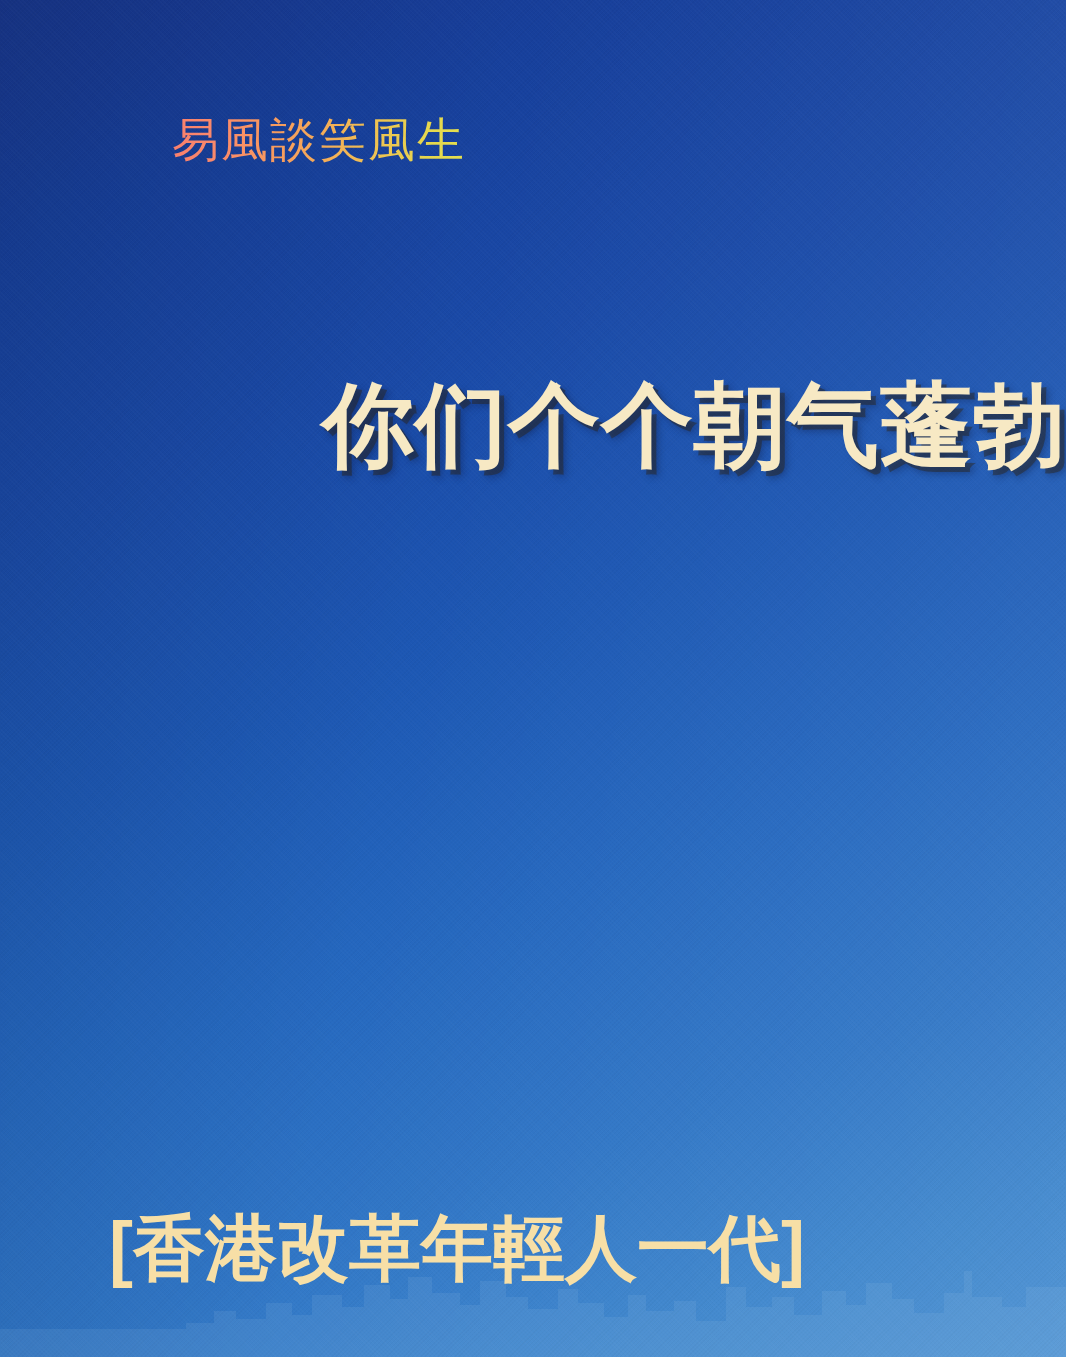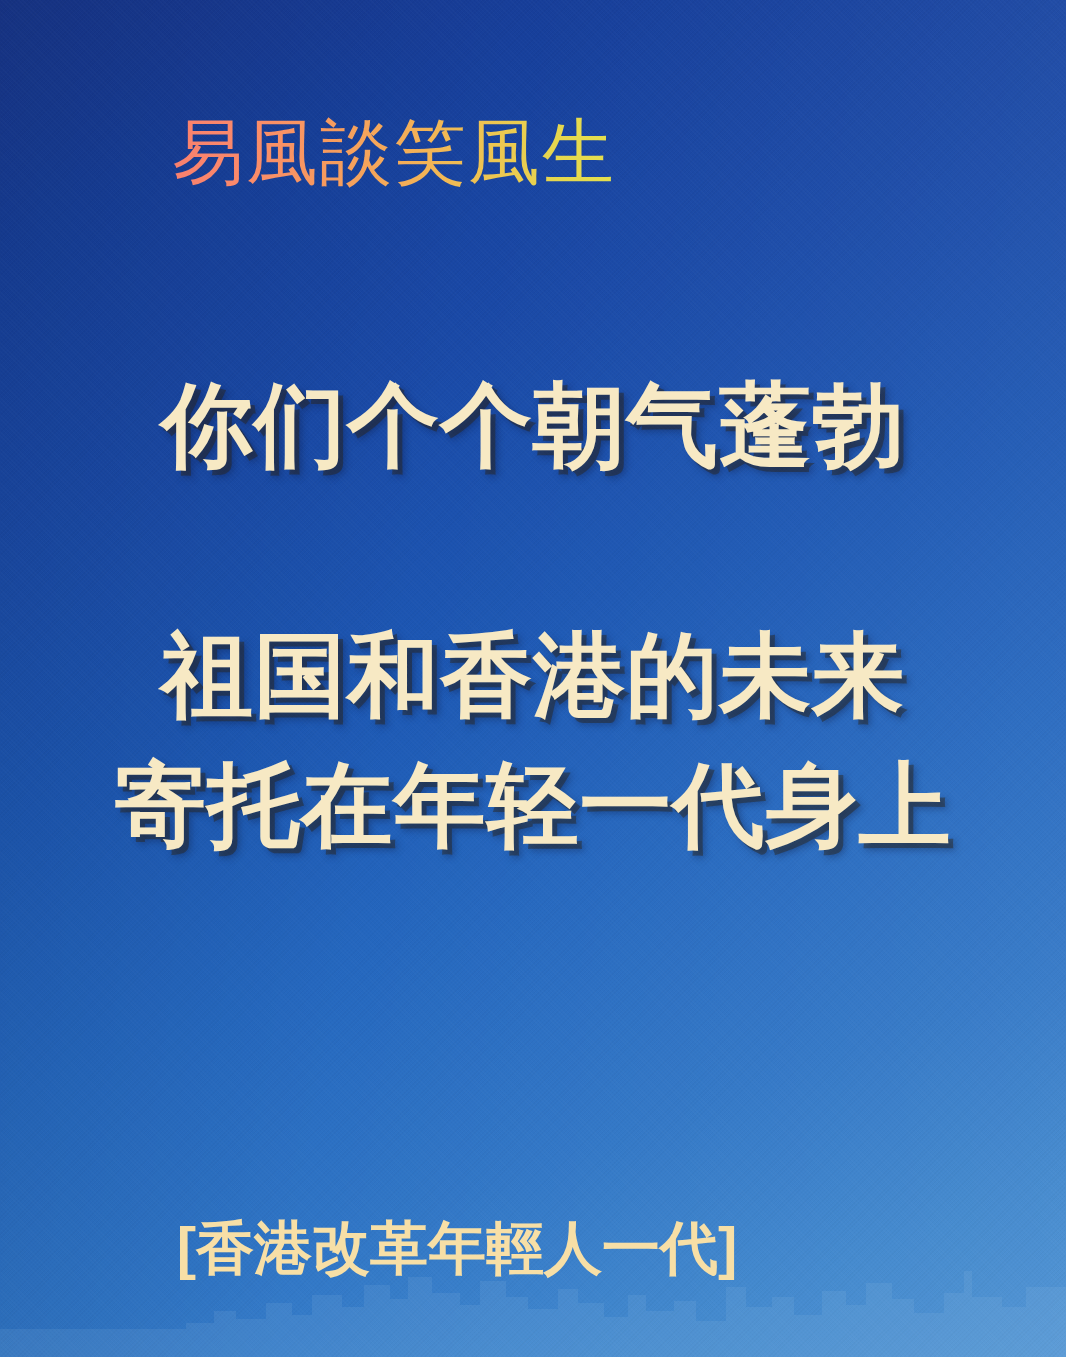--- a/index.html
+++ b/index.html
@@ -66,21 +66,21 @@
     height: 120px;
     opacity: 0.20;
     pointer-events: none;
   }
 
   
   .watermark {
     position: absolute;
     left: 172px;
     top: 116px;
-    font-size: 72px;
+    font-size: 47px;
     line-height: 1;
     letter-spacing: 2px;
     font-weight: 400;
     white-space: nowrap;
     background-image: linear-gradient(90deg,
       #f9806e 0%,
       #fa8a6b 16%,
       #f79a5f 34%,
       #f4ad58 52%,
       #eec352 70%,
@@ -91,21 +91,21 @@
     color: transparent;
     -webkit-text-fill-color: transparent;
   }
 
   
   .quote-block {
     position: absolute;
     left: 0;
     top: 360px;
     width: 1066px;
-    text-align: center;
+    text-align: right;
   }
   .para { margin: 0; }
   .para-gap { height: 120px; }
 
   .quote-line {
     font-size: 92px;
     line-height: 130px;
     font-weight: 700;
     letter-spacing: 1px;
     color: #f7e9c4;
@@ -115,21 +115,21 @@
       7px 7px 7px rgba(12, 24, 60, 0.35);
   }
 
   
   .tagline {
     position: absolute;
     left: 0;
     top: 1196px;
     width: 914px;
     text-align: center;
-    font-size: 58px;
+    font-size: 72px;
     line-height: 104px;
     font-weight: 700;
     letter-spacing: 0px;
     color: #f7dfa6;
     white-space: nowrap;
   }
 </style>
 </head>
 <body>
 
@@ -183,22 +183,18 @@
   <div class="watermark">易風談笑風生</div>
 
   <div class="quote-block">
 
     <div class="para">
       <div class="quote-line">你们个个朝气蓬勃</div>
     </div>
 
     <div class="para-gap"></div>
 
-    <div class="para">
-      <div class="quote-line">祖国和香港的未来</div>
-      <div class="quote-line">寄托在年轻一代身上</div>
-    </div>
 
   </div>
 
   <div class="tagline">[香港改革年輕人一代]</div>
 
 </div>
 
 </body></html>

